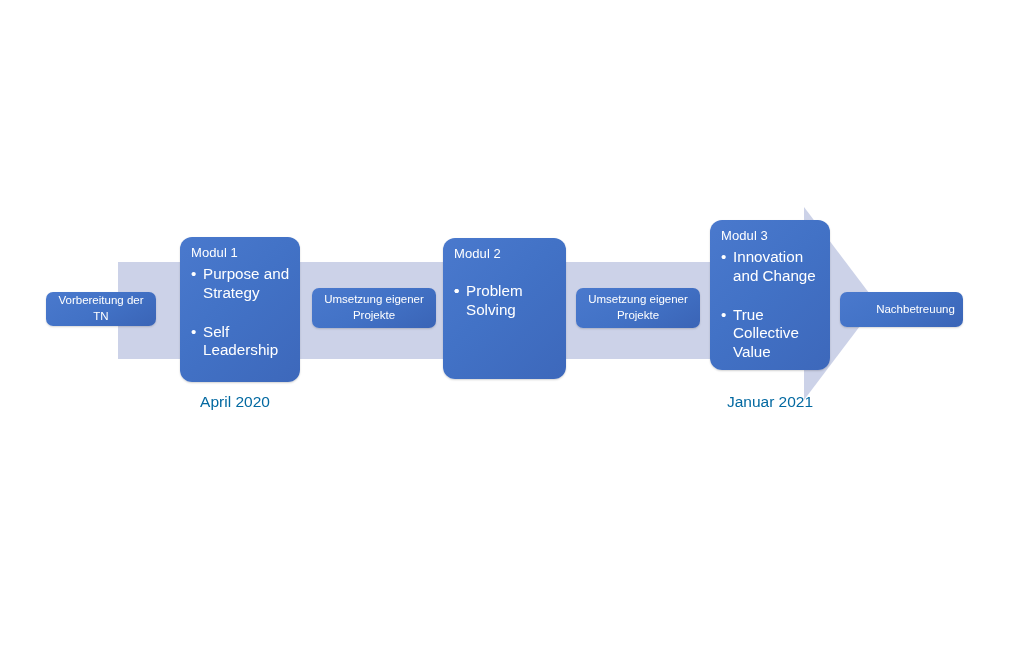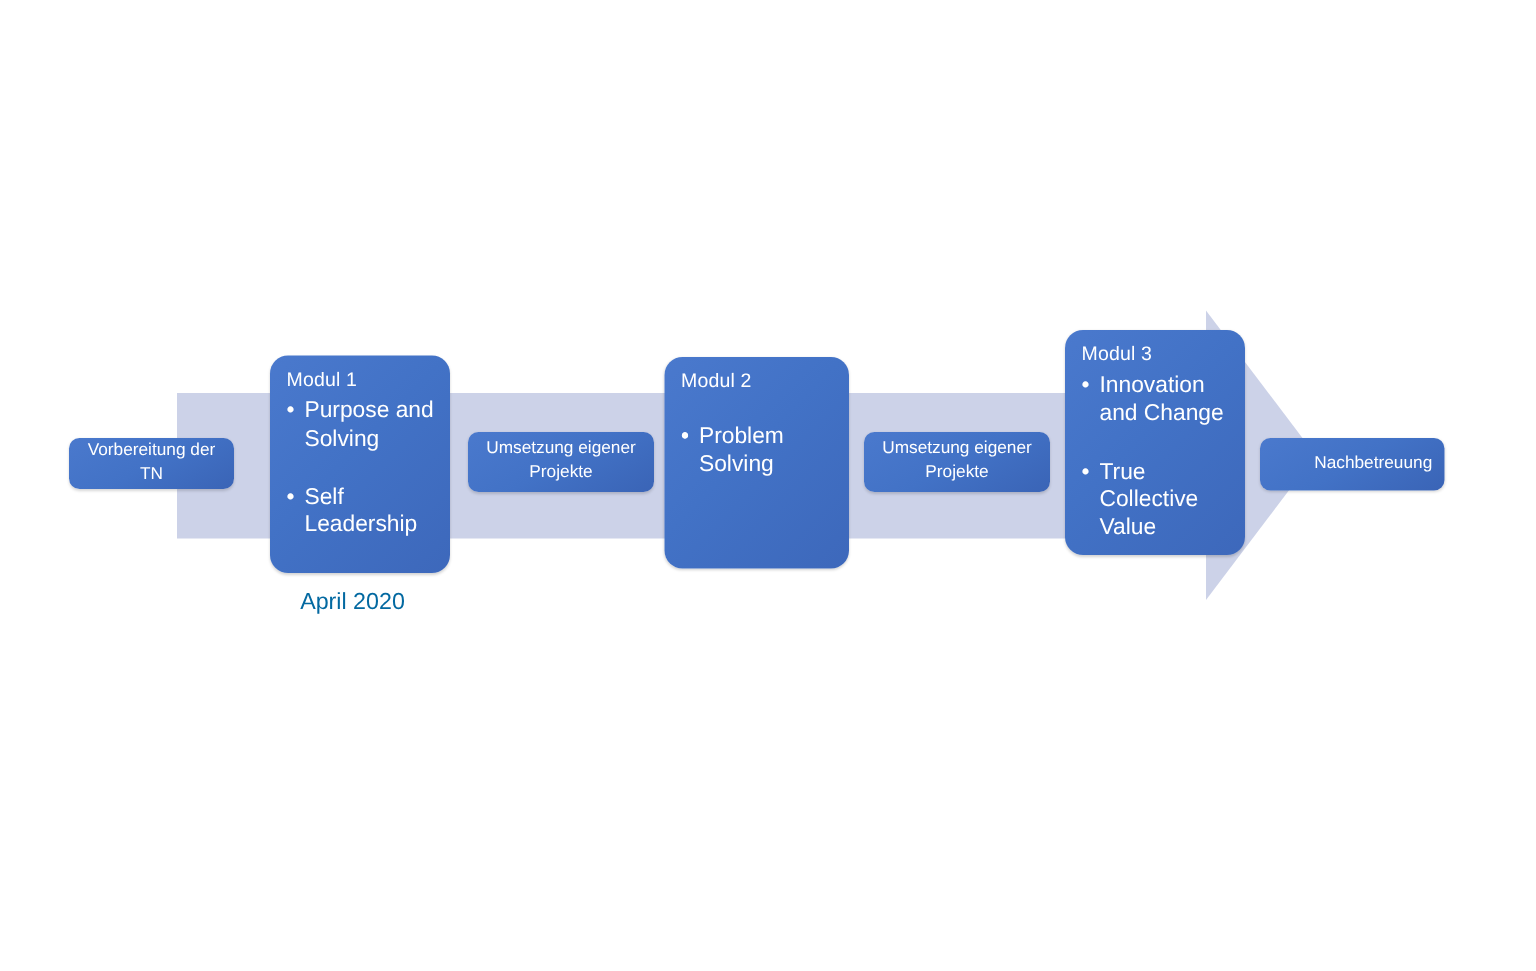--- a/index.html
+++ b/index.html
@@ -118,21 +118,21 @@
 
   <div class="pill" style="left:46px; top:292px; width:110px; height:34px;">
     <span>Vorbereitung der TN</span>
   </div>
 
   <div class="module-card" style="left:180px; top:237px; width:120px; height:145px;">
     <div class="module-title">Modul 1</div>
     <ul class="module-bullets">
       <li>
         <span class="bul">•</span>
-        <span>Purpose and Solving</span>
+        <span>Purpose and Strategy</span>
       </li>
       <li>
         <span class="bul">•</span>
         <span>Self Leadership</span>
       </li>
     </ul>
   </div>
   <div class="date-label" style="left:155px; top:393px; width:160px;">April 2020</div>
 
   <div class="pill" style="left:312px; top:288px; width:124px; height:40px;">
@@ -162,18 +162,19 @@
       <li>
         <span class="bul">•</span>
         <span>Innovation and Change</span>
       </li>
       <li>
         <span class="bul">•</span>
         <span>True Collective Value</span>
       </li>
     </ul>
   </div>
+  <div class="date-label" style="left:690px; top:393px; width:160px;">Januar 2021</div>
 
   <div class="pill" style="left:840px; top:292px; width:123px; height:35px;padding-left:34px;">
     <span>Nachbetreuung</span>
   </div>
 
 </div>
 
 </body></html>

